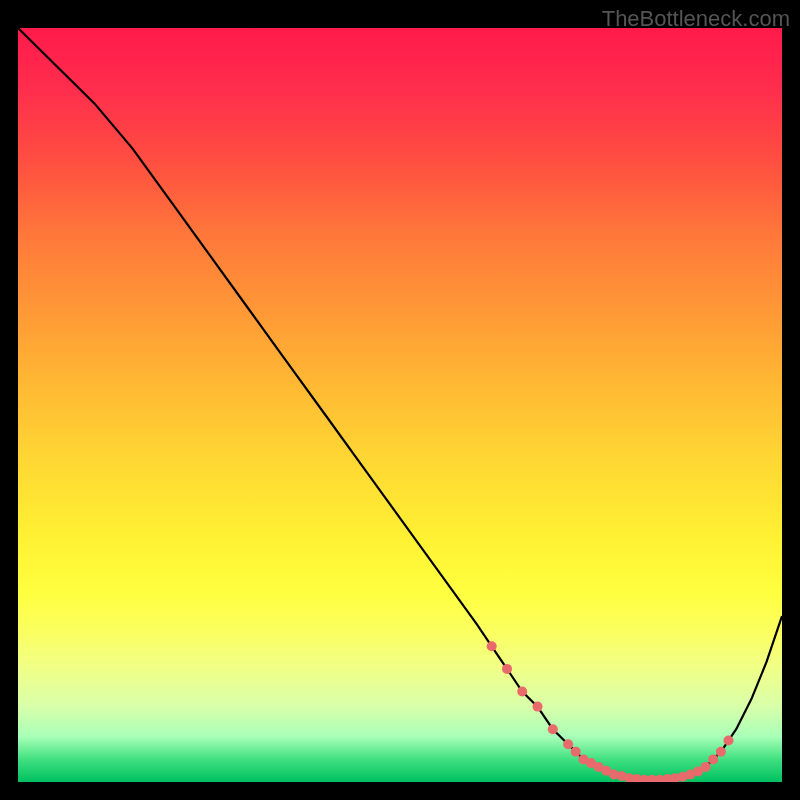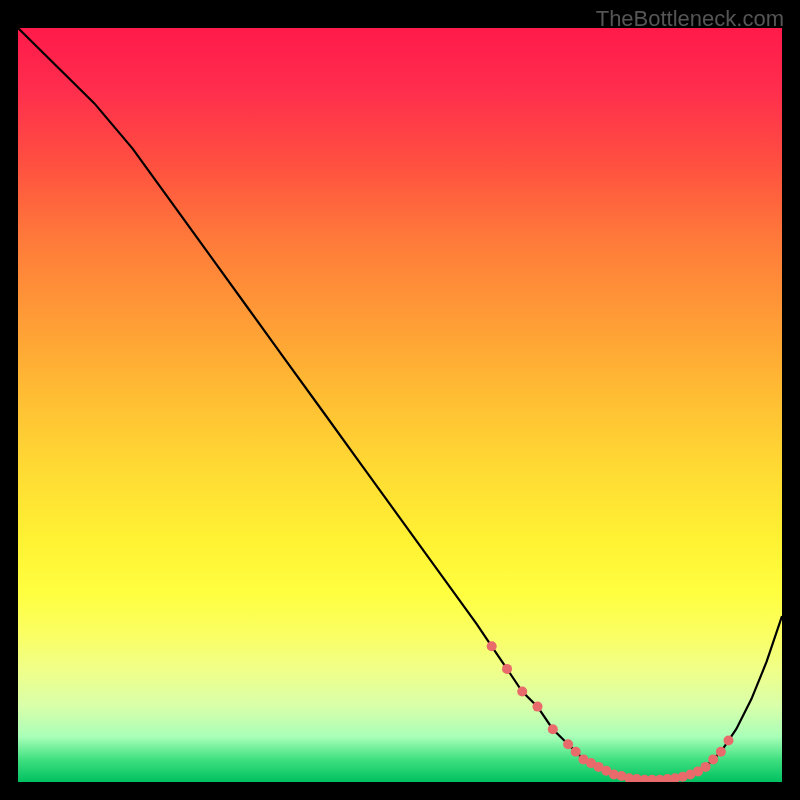--- a/index.html
+++ b/index.html
@@ -7,21 +7,21 @@
     width: 800px;
     height: 800px;
     background: #000;
     font-family: Arial, sans-serif;
     position: relative;
     overflow: hidden;
   }
   .watermark {
     position: absolute;
     top: 6px;
-    right: 16px;
+    right: 10px;
     color: #555;
     font-size: 22px;
     font-weight: 500;
     z-index: 10;
   }
   .plot-area {
     position: absolute;
     left: 18px;
     top: 28px;
     width: 764px;

